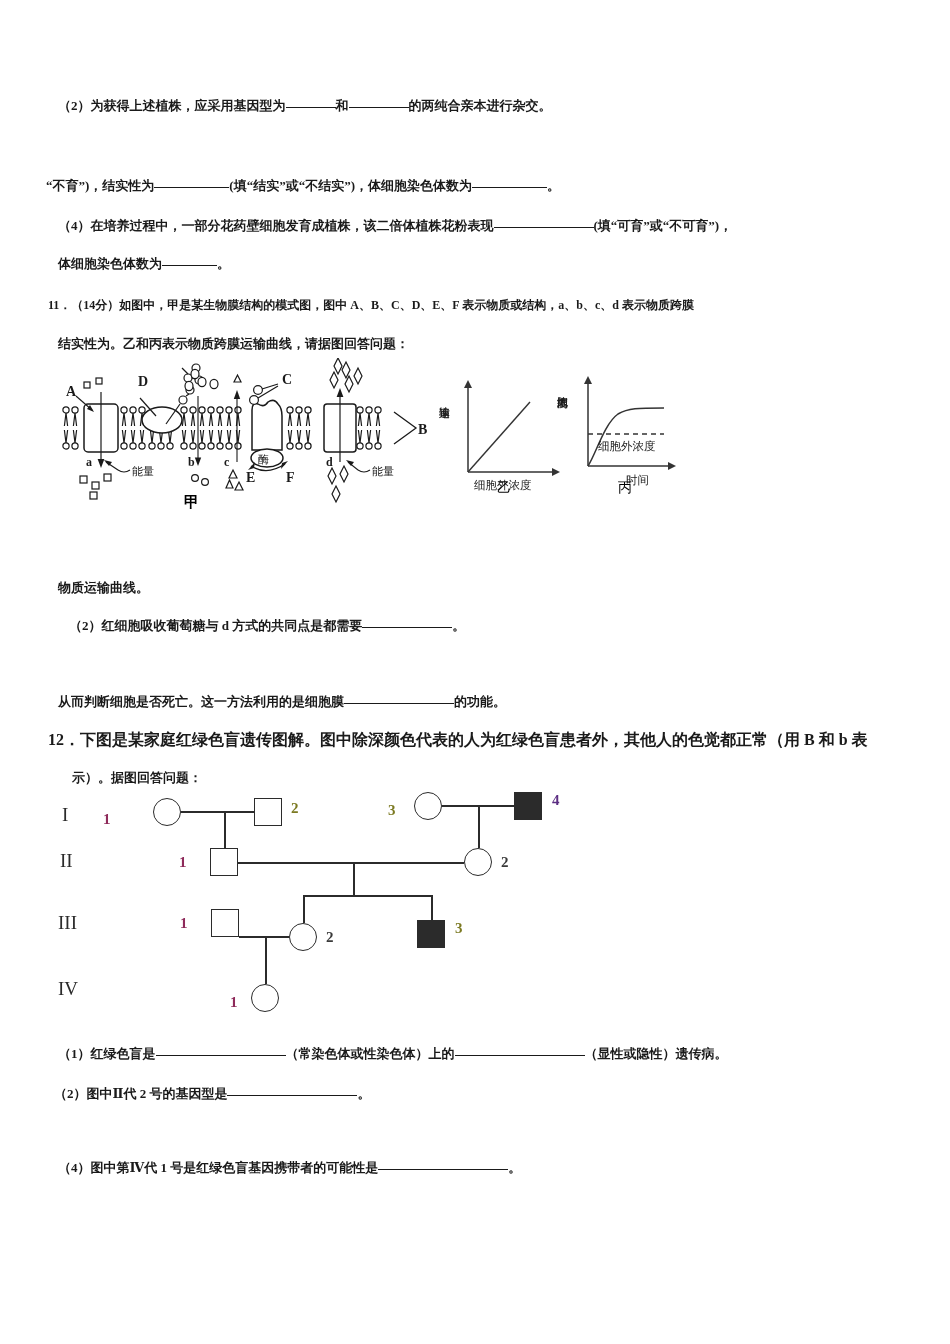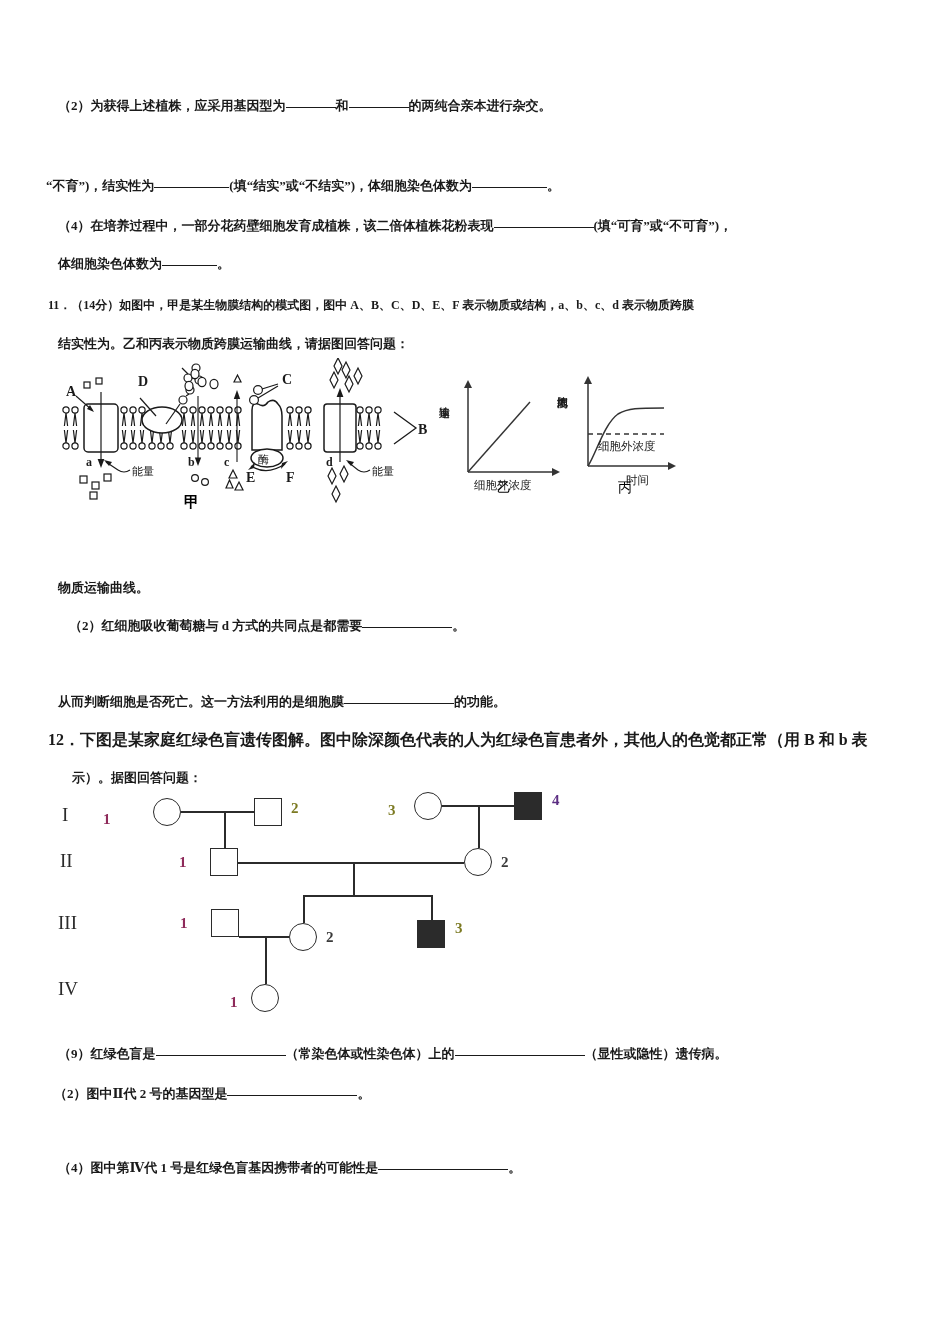--- a/index.html
+++ b/index.html
@@ -421,21 +421,21 @@
     <div class="sym-square-filled" style="left:359px; top:138px;"></div>
     <div class="indiv-num num-olive" style="left:397px; top:138px;">3</div>
 
     <div class="ln-v" style="left:207px; top:154px; height:48px;"></div>
 
     <div class="sym-circle" style="left:193px; top:202px;"></div>
     <div class="indiv-num num-magenta" style="left:172px; top:212px;">1</div>
   </div>
 
   <div class="qtext" style="left:58px; top:1036px;">
-    <span>（9）红绿色盲是</span><span class="blank b130"></span><span>（常染色体或性染色体）上的</span><span class="blank b130"></span><span>（显性或隐性）遗传病。</span>
+    <span>（1）红绿色盲是</span><span class="blank b130"></span><span>（常染色体或性染色体）上的</span><span class="blank b130"></span><span>（显性或隐性）遗传病。</span>
   </div>
 
   <div class="qtext" style="left:54px; top:1076px;">
     <span>（2）图中Ⅱ代 2 号的基因型是</span><span class="blank b130"></span><span>。</span>
   </div>
 
 
   <div class="qtext" style="left:58px; top:1150px;">
     <span>（4）图中第Ⅳ代 1 号是红绿色盲基因携带者的可能性是</span><span class="blank b130"></span><span>。</span>
   </div>

